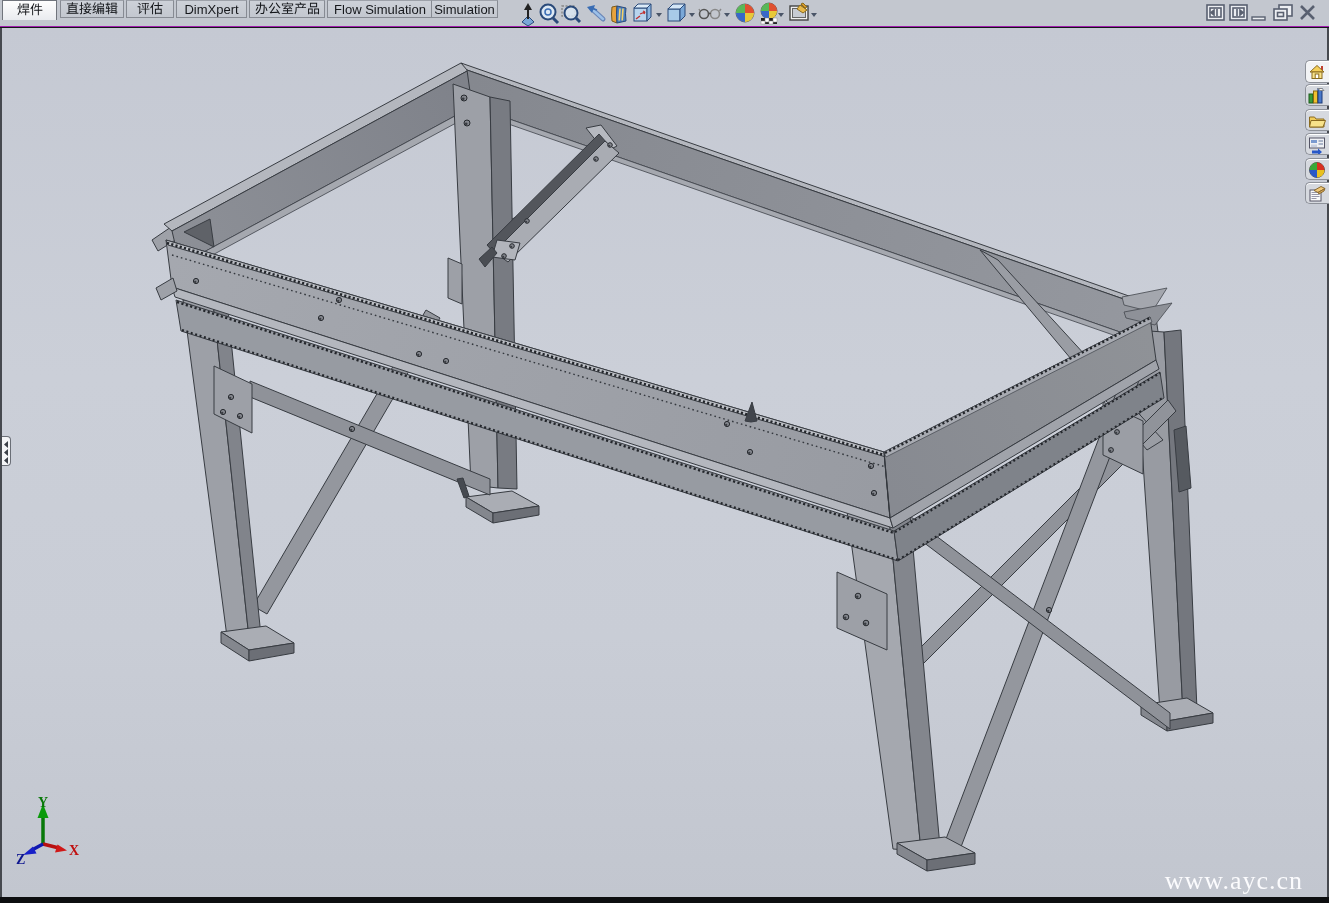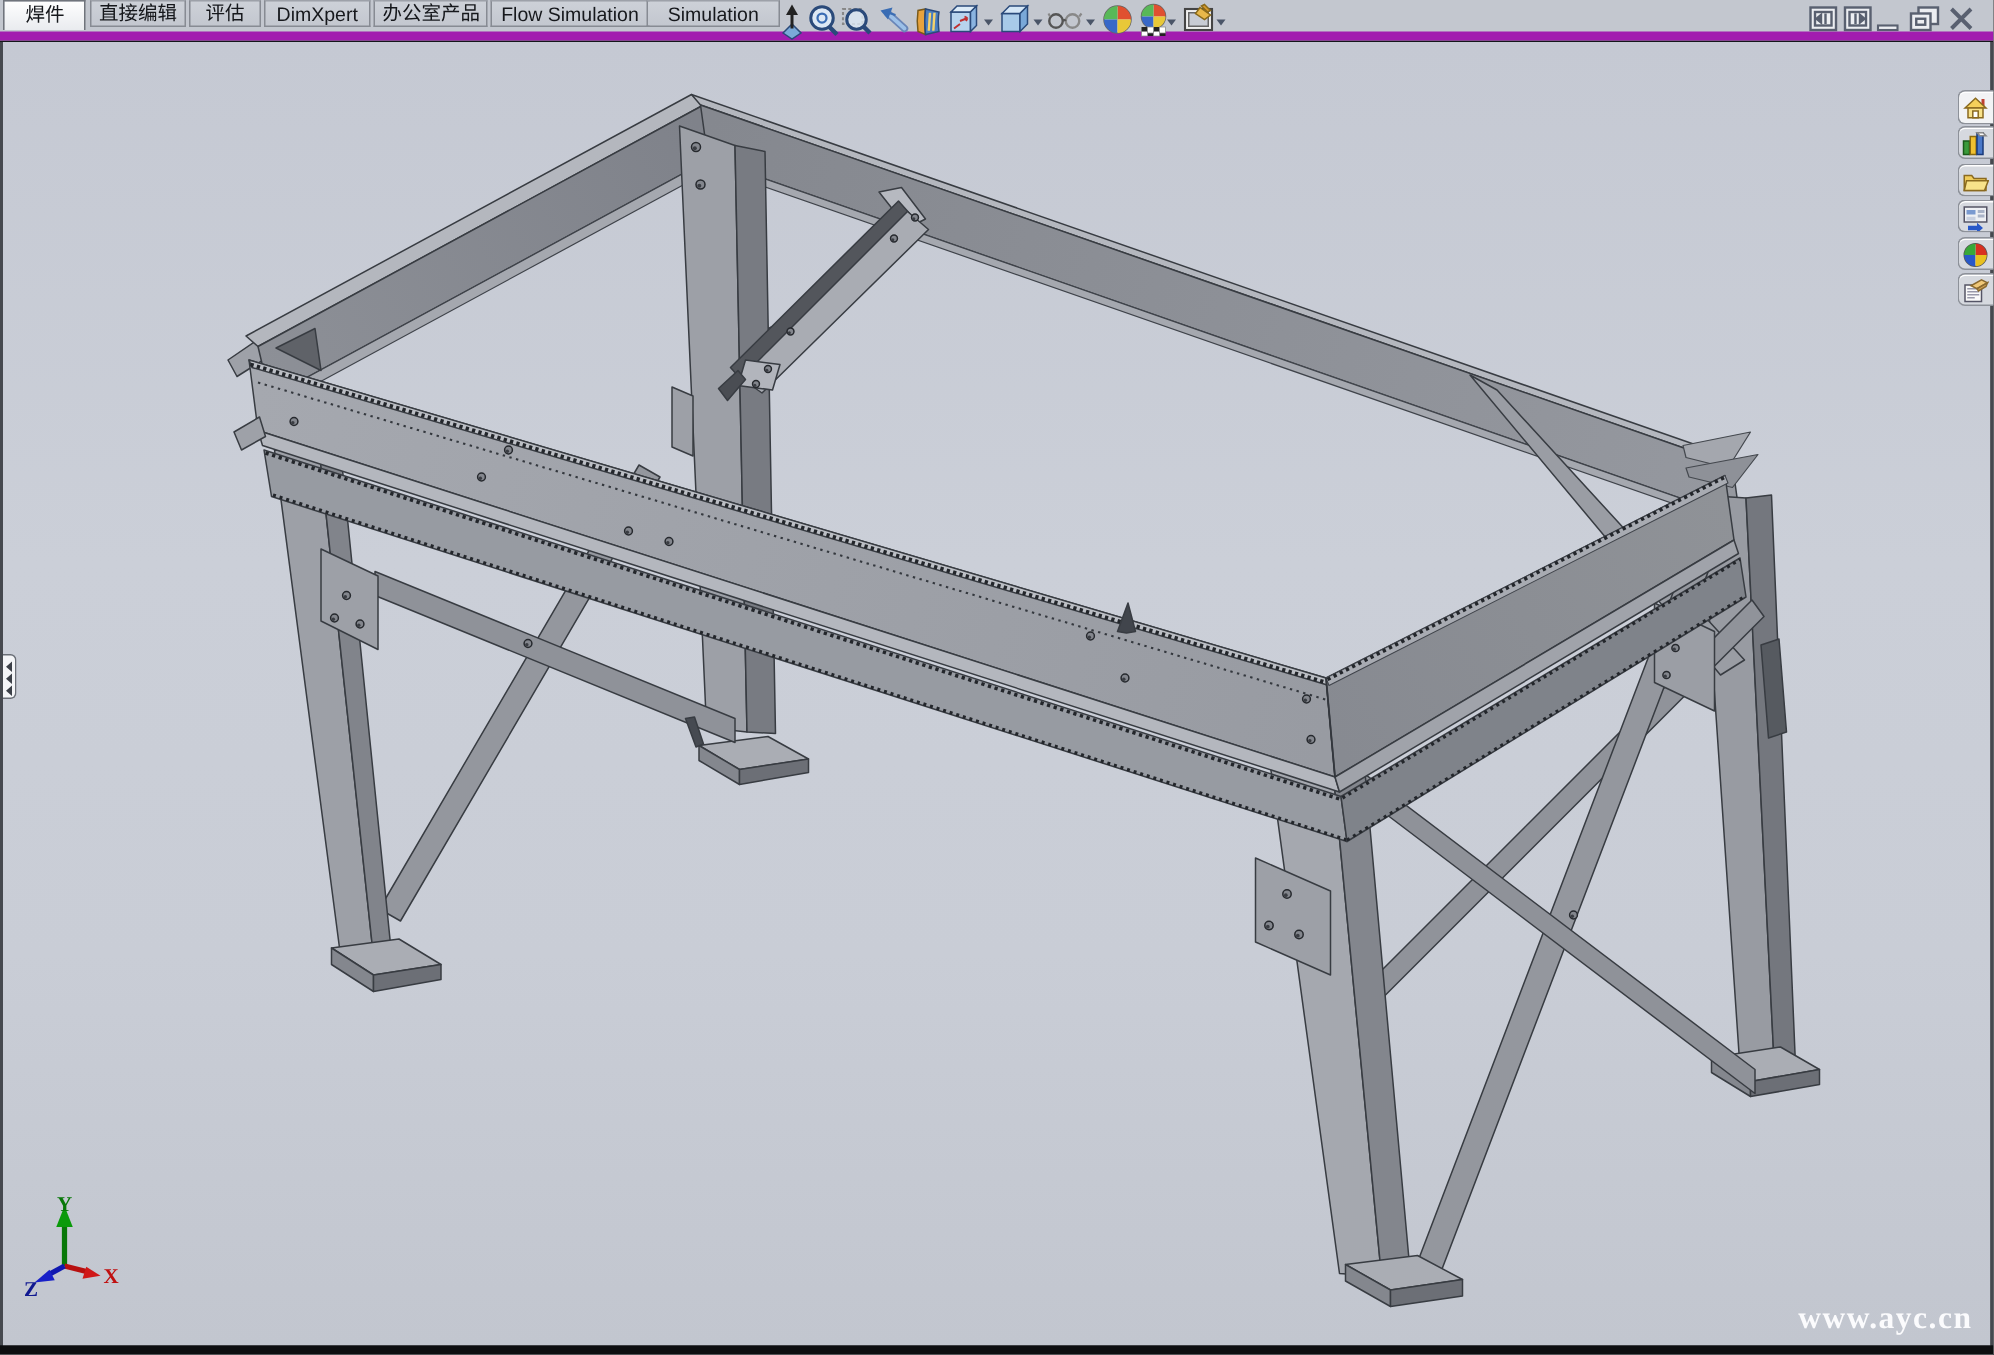--- a/index.html
+++ b/index.html
@@ -1,26 +1,26 @@
 <!DOCTYPE html>
 <html><head><meta charset="utf-8"><style>
 * { margin:0; padding:0; box-sizing:border-box; }
 html,body { width:1329px; height:903px; overflow:hidden; font-family:"Liberation Sans", sans-serif; }
 #root { position:relative; width:1329px; height:903px; background:#15161a; }
-#topbar { position:absolute; left:0; top:0; width:1329px; height:27px; background:#c3c7cf; border-bottom:6px solid #a21caf; }
+#topbar { position:absolute; left:0; top:0; width:1329px; height:27px; background:#c3c7cf; border-bottom:1px solid #a21caf; }
 .tab { position:absolute; top:0; height:18px; background:linear-gradient(#cdd1d8,#c3c7cf);
   border:1px solid #878b93; border-top:1px solid #9da1a9; display:flex; align-items:center; justify-content:center; }
 .tab .lat { font-size:13px; color:#16181c; }
 .tab.active { background:linear-gradient(#fefefe,#e9ebef); height:20px; border-color:#70747c; border-bottom:none; z-index:2; }
 #viewport { position:absolute; left:2px; top:28px; width:1325px; height:869px; background:linear-gradient(#c5c9d3 0%, #cbcfd8 40%, #c9cdd6 70%, #c2c6cf 100%); }
 #vpborderL { position:absolute; left:0; top:28px; width:2px; height:869px; background:#46494f; }
 #vpborderR { position:absolute; left:1327px; top:28px; width:2px; height:869px; background:#46494f; }
 #bottombar { position:absolute; left:0; top:897px; width:1329px; height:6px; background:#0d0e10; }
-#watermark { position:absolute; right:12px; top:838px; font-family:"Liberation Serif", serif; font-weight:bold;
-  font-size:21px; color:#fbfbfd; letter-spacing:1px; }
+#watermark { position:absolute; right:24px; top:838px; font-family:"Liberation Serif", serif; font-weight:normal;
+  font-size:26px; color:#fbfbfd; letter-spacing:1px; }
 #collapse { position:absolute; left:0px; top:408px; width:9px; height:30px; background:#f4f5f7;
   border:1px solid #6a6e76; border-left:none; border-radius:0 4px 4px 0; }
 .cjk svg { display:block; }
 </style></head><body>
 <div id="root">
   <div id="viewport">
     <svg width="1325" height="869" viewBox="2 28 1325 869" style="position:absolute;left:0;top:0">
         <defs>
           <linearGradient id="gwn" gradientUnits="userSpaceOnUse" x1="170" y1="250" x2="470" y2="90">
             <stop offset="0" stop-color="#8d9097"></stop>
@@ -215,21 +215,21 @@
             <path transform="translate(13.00,11.18) scale(0.013000,-0.013000)" d="M324 811C265 661 164 517 51 428C71 416 105 389 120 374C231 473 337 625 404 789ZM665 819 592 789C668 638 796 470 901 374C916 394 944 423 964 438C860 521 732 681 665 819ZM161 -14C199 0 253 4 781 39C808 -2 831 -41 848 -73L922 -33C872 58 769 199 681 306L611 274C651 224 694 166 734 109L266 82C366 198 464 348 547 500L465 535C385 369 263 194 223 149C186 102 159 72 132 65C143 43 157 3 161 -14Z" fill="#16181c"></path>
             <path transform="translate(26.00,11.18) scale(0.013000,-0.013000)" d="M149 216V150H461V16H59V-52H945V16H538V150H856V216H538V321H461V216ZM190 303C221 315 268 319 746 356C769 333 789 310 803 292L861 333C820 385 734 462 664 516L609 479C635 458 663 435 690 410L303 383C360 425 417 475 470 528H835V593H173V528H373C317 471 258 423 236 408C210 388 187 375 168 372C176 353 186 318 190 303ZM435 829C449 806 463 777 474 751H70V574H143V683H855V574H931V751H558C547 781 526 820 507 850Z" fill="#16181c"></path>
             <path transform="translate(39.00,11.18) scale(0.013000,-0.013000)" d="M263 612C296 567 333 506 348 466L416 497C400 536 361 596 328 639ZM689 634C671 583 636 511 607 464H124V327C124 221 115 73 35 -36C52 -45 85 -72 97 -87C185 31 202 206 202 325V390H928V464H683C711 506 743 559 770 606ZM425 821C448 791 472 752 486 720H110V648H902V720H572L575 721C561 755 530 805 500 841Z" fill="#16181c"></path>
             <path transform="translate(52.00,11.18) scale(0.013000,-0.013000)" d="M302 726H701V536H302ZM229 797V464H778V797ZM83 357V-80H155V-26H364V-71H439V357ZM155 47V286H364V47ZM549 357V-80H621V-26H849V-74H925V357ZM621 47V286H849V47Z" fill="#16181c"></path>
           </svg>
         </span>
       </div>
       <div class="tab" style="left:327px;width:106px">
         <span class="lat">Flow Simulation</span>
       </div>
-      <div class="tab" style="left:431px;width:89px">
+      <div class="tab" style="left:431px;width:67px">
         <span class="lat">Simulation</span>
       </div>
     <svg style="position:absolute;left:506px;top:1px" width="330" height="26">
         <g transform="translate(8,0)">
           <path d="M8 21 L14 15 L20 21 L14 25 Z" fill="#7aa8d8" stroke="#2a4a7a"></path>
           <line x1="14" y1="18" x2="14" y2="5" stroke="#222" stroke-width="2"></line>
           <path d="M14 2 L18 9 L10 9 Z" fill="#222"></path>
         </g>
         <g transform="translate(30,0)">
           <circle cx="12" cy="11" r="7.5" fill="#dce8f4" stroke="#2a4a7a" stroke-width="2"></circle>

